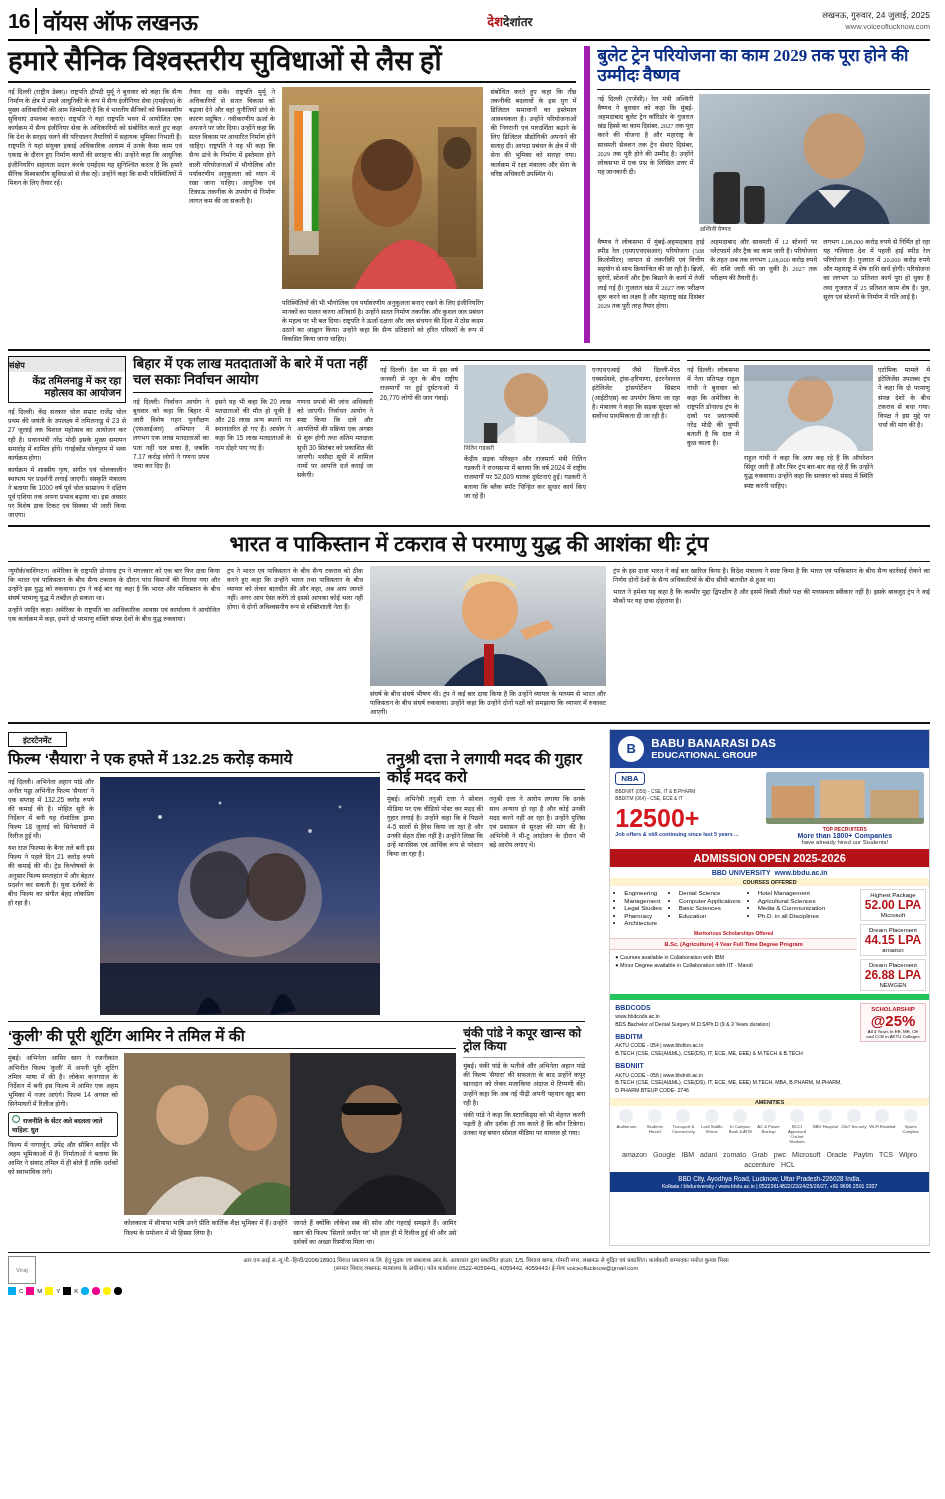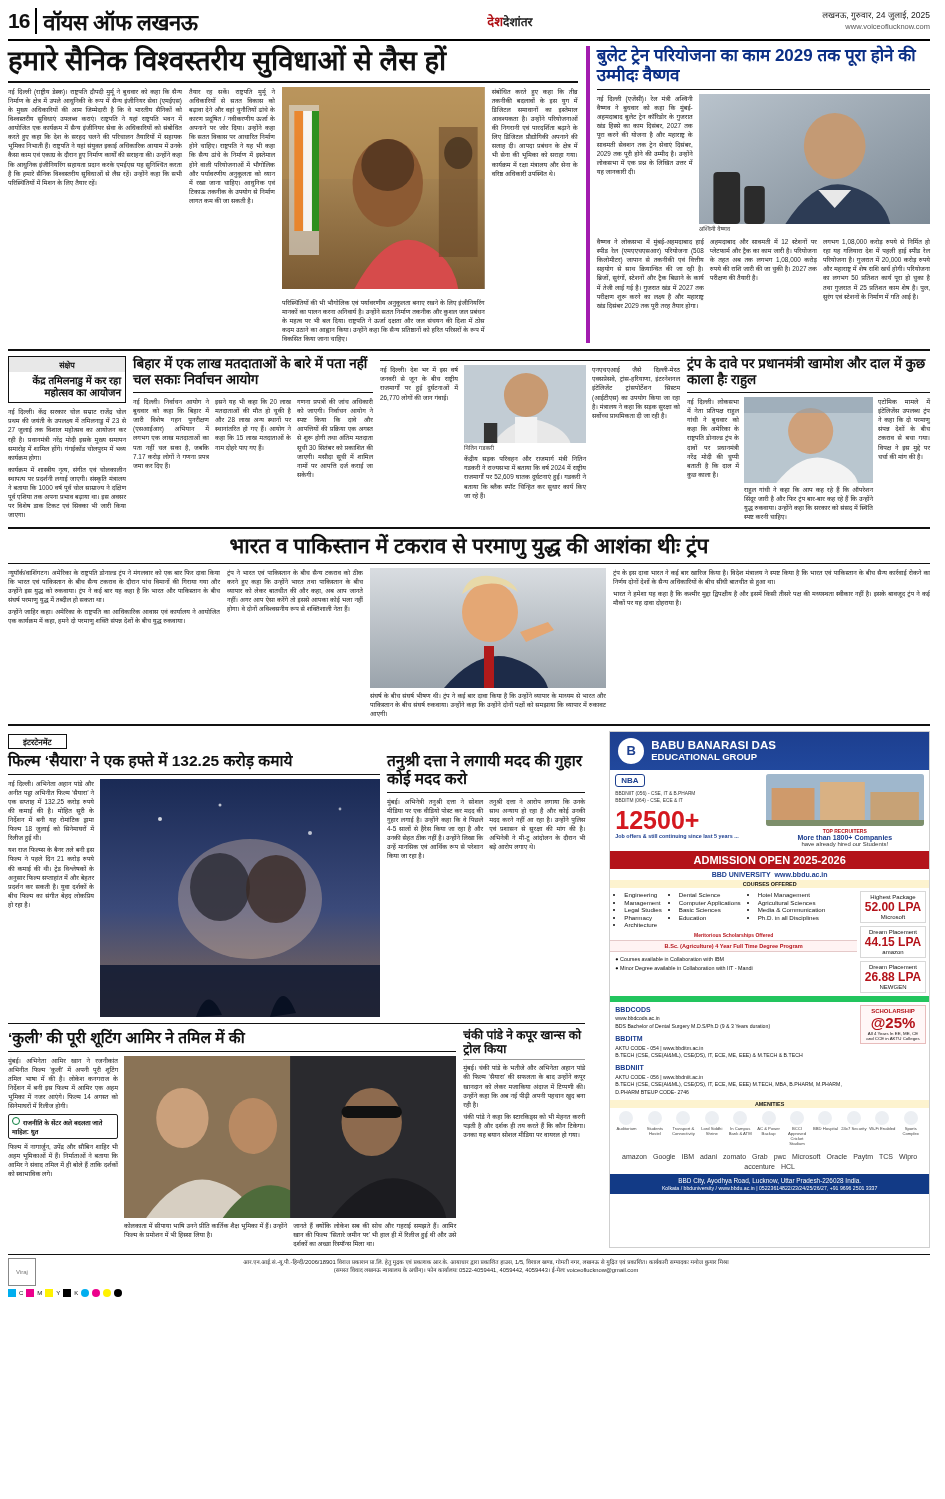--- a/index.html
+++ b/index.html
@@ -21,36 +21,36 @@
   .mh-right{text-align:right;font-size:8.5px;line-height:1.35;color:#222;}
   .mh-right .site{color:#555;font-size:7.5px;}
   
   .hl{font-weight:bold;line-height:1.12;color:#111;}
   .body-col{font-size:6.4px;line-height:1.42;text-align:justify;color:#222;}
   .rule{height:1px;background:#111;}
   .thinrule{height:1px;background:#999;}
   .imgbox{background:#cfd5da;position:relative;overflow:hidden;}
   .cap{font-size:6px;color:#333;padding-top:1px;}
   
-  .top{display:flex;gap:8px;margin-top:5px;}
+  .top{display:flex;gap:8px;margin-top:5px;font-family:Liberation Serif, serif;}
   .topleft{width:576px;}
-  .topright{width:337px;border-left:4px solid #a21caf;padding-left:7px;}
+  .topright{width:337px;border-left:6px solid #a21caf;padding-left:7px;}
   .lead-hl{font-size:27.5px;color:#111;border-bottom:2px solid #111;padding-bottom:4px;}
   .lead-sub{font-size:9px;font-weight:bold;text-align:center;padding:4px 0 4px;border-bottom:1px solid #bbb;}
   .right-hl{font-size:17px;color:#0b2f86;line-height:1.15;border-bottom:1px solid #111;padding-bottom:4px;}
   .cols2{display:flex;gap:6px;margin-top:4px;}
   .cols2>div{flex:1;}
   
   .ph{width:100%;height:100%;display:block;}
   
   .band{display:flex;gap:7px;margin-top:6px;border-top:2px solid #111;padding-top:5px;}
   .bcol{flex:1;}
   .bhl{font-size:13.5px;line-height:1.18;}
   .sankshep{border:1px solid #111;padding:3px 4px;margin-bottom:4px;}
-  .sankshep .t{font-size:8px;font-weight:bold;text-align:center;background:#e8e8e8;margin:-3px -4px 3px;padding:2px 0;}
+  .sankshep .t{font-size:8px;font-weight:bold;background:#e8e8e8;margin:-3px -4px 3px;padding:2px 0;}
   .sankshep .h{font-size:10px;font-weight:bold;line-height:1.2;text-align:right;}
   
   .trumpband{margin-top:6px;border-top:2px solid #111;padding-top:5px;}
   .trump-hl{font-size:21px;text-align:center;line-height:1.15;border-bottom:1px solid #111;padding-bottom:4px;}
   .tcols{display:flex;gap:7px;margin-top:4px;}
   .tcols>div{flex:1;}
   
   .ent{display:flex;gap:24px;margin-top:6px;border-top:2px solid #111;padding-top:5px;justify-content:space-between;}
   .entleft{width:594px;}
   .entright{width:330px;}
@@ -230,21 +230,20 @@
           <div class="cap">नितिन गडकरी</div>
           <div class="body-col" style="margin-top:2px;">केंद्रीय सड़क परिवहन और राजमार्ग मंत्री नितिन गडकरी ने राज्यसभा में बताया कि वर्ष 2024 में राष्ट्रीय राजमार्गों पर 52,609 घातक दुर्घटनाएं हुईं। गडकरी ने बताया कि ब्लैक स्पॉट चिन्हित कर सुधार कार्य किए जा रहे हैं।</div>
         </div>
         <div style="width:88px;">
             <div class="body-col">एनएचएआई जैसे दिल्ली-मेरठ एक्सप्रेसवे, ट्रांस-हरियाणा, इंटरनेशनल इंटेलिजेंट ट्रांसपोर्टेशन सिस्टम (आईटीएस) का उपयोग किया जा रहा है। मंत्रालय ने कहा कि सड़क सुरक्षा को सर्वोच्च प्राथमिकता दी जा रही है।</div>
           </div>
       </div>
     </div>
 
     <div class="bcol" style="flex:1;">
-      <div class="hl bhl">ट्रंप के दावे पर प्रधानमंत्री खामोश और दाल में कुछ काला हैः राहुल</div>
       <div class="rule" style="margin:4px 0 4px;"></div>
       <div style="display:flex;gap:5px;">
         <div style="width:52px;">
             <div class="body-col">नई दिल्ली। लोकसभा में नेता प्रतिपक्ष राहुल गांधी ने बुधवार को कहा कि अमेरिका के राष्ट्रपति डोनाल्ड ट्रंप के दावों पर प्रधानमंत्री नरेंद्र मोदी की चुप्पी बताती है कि दाल में कुछ काला है।</div>
           </div>
         <div style="flex:1;">
           <div class="imgbox" style="height:86px;">
             <svg class="ph" viewBox="0 0 120 86" preserveAspectRatio="none">
               <rect width="120" height="86" fill="#b9c6cf"></rect>
               <ellipse cx="62" cy="34" rx="21" ry="23" fill="#cfa17b"></ellipse>

